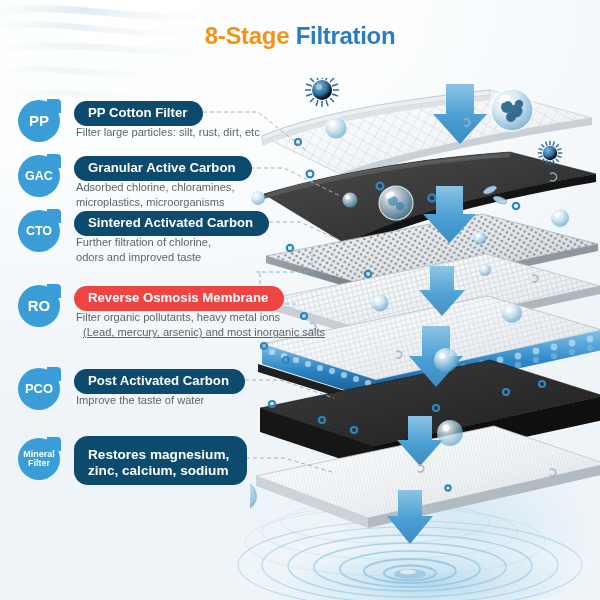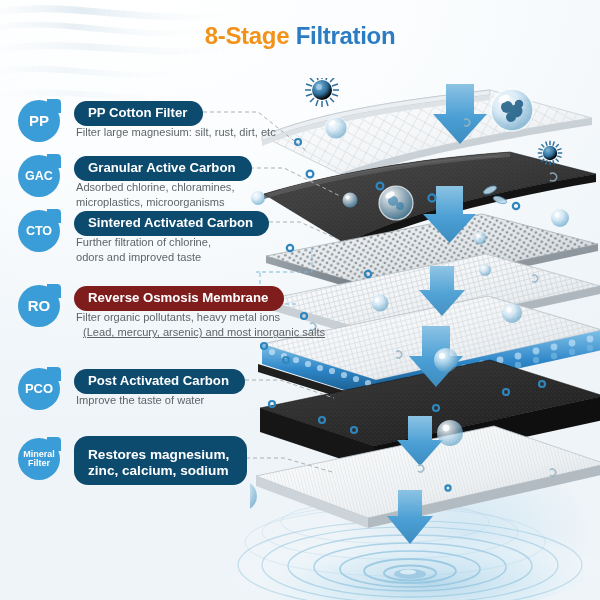--- a/index.html
+++ b/index.html
@@ -58,21 +58,21 @@
   .badge.lv3 span{ font-size:13px; }
 
   .pill{
     position:absolute; left:56px; top:1px;
     display:inline-block; padding:4px 16px 5px 14px;
     background:#0c4a6e; color:#ffffff;
     border-radius:14px; font-size:13.2px; font-weight:bold;
     white-space:nowrap; line-height:1.18;
   }
   .pill.two-line{ padding:11px 18px 6px 14px; font-size:13.6px; }
-  .pill.blue{ background:#7f1d1d; }
+  .pill.blue{ background:#ef4444; }
   .desc{
     position:absolute; left:58px; top:25px;
     color:#5e6569; font-size:11.1px; line-height:1.38; white-space:nowrap;
   }
   .desc .ind{ padding-left:7px; display:block;text-decoration:underline; }
 
   .leader{ position:absolute; pointer-events:none; }
   .leader line, .leader path{ stroke:#a9b0b4; stroke-width:1; fill:none; stroke-dasharray:4 3; }
   .leader.blue line, .leader.blue path{ stroke:#7fb8dd; }
 </style>
@@ -459,21 +459,21 @@
   <svg class="leader" style="left:218px; top:452px; width:120px; height:30px;" viewBox="0 0 120 30">
     <path d="M0,6 H66 L114,20"></path>
   </svg>
 
   <div class="label-group" style="left:18px; top:100px;">
     <div class="badge lv1">
       <span>PP</span>
     </div>
     <div class="pill">PP Cotton Filter</div>
     <div class="desc">
-      <span>Filter large magnesium: silt, rust, dirt, etc</span>
+      <span>Filter large particles: silt, rust, dirt, etc</span>
     </div>
   </div>
 
   <div class="label-group" style="left:18px; top:155px;">
     <div class="badge lv2">
       <span>GAC</span>
     </div>
     <div class="pill">Granular Active Carbon</div>
     <div class="desc">
       <span>Adsorbed chlorine, chloramines,</span><br>

